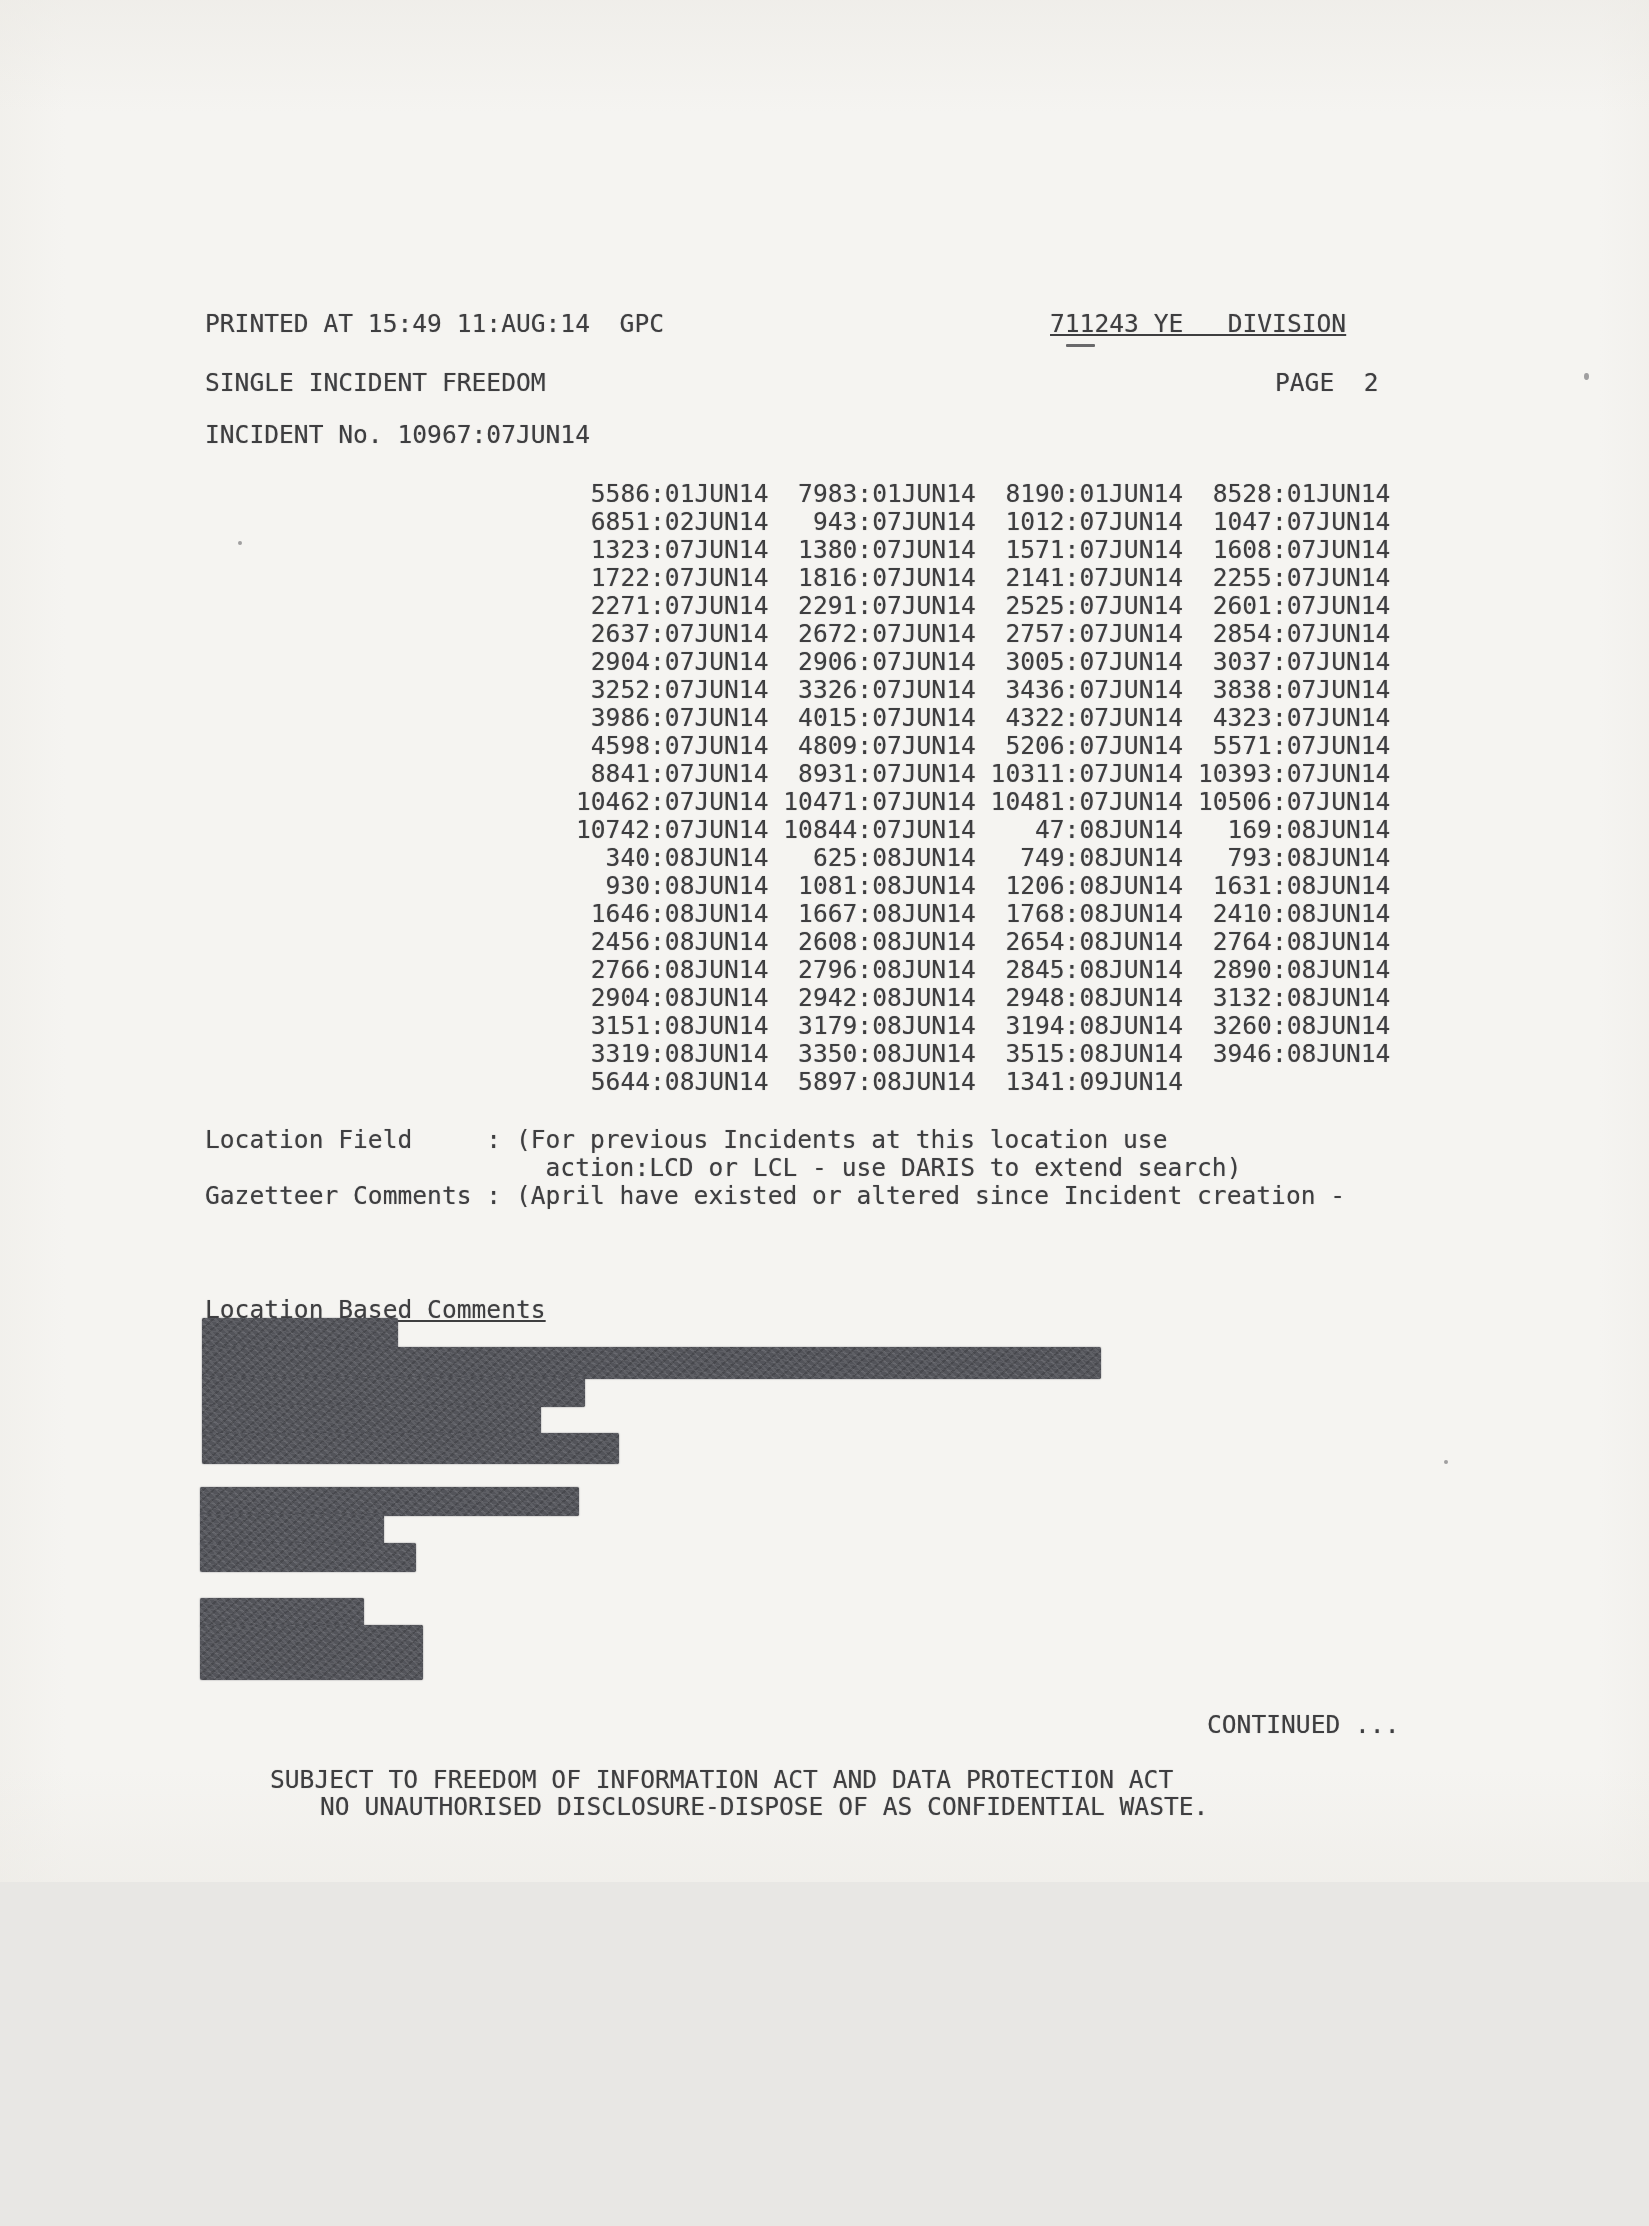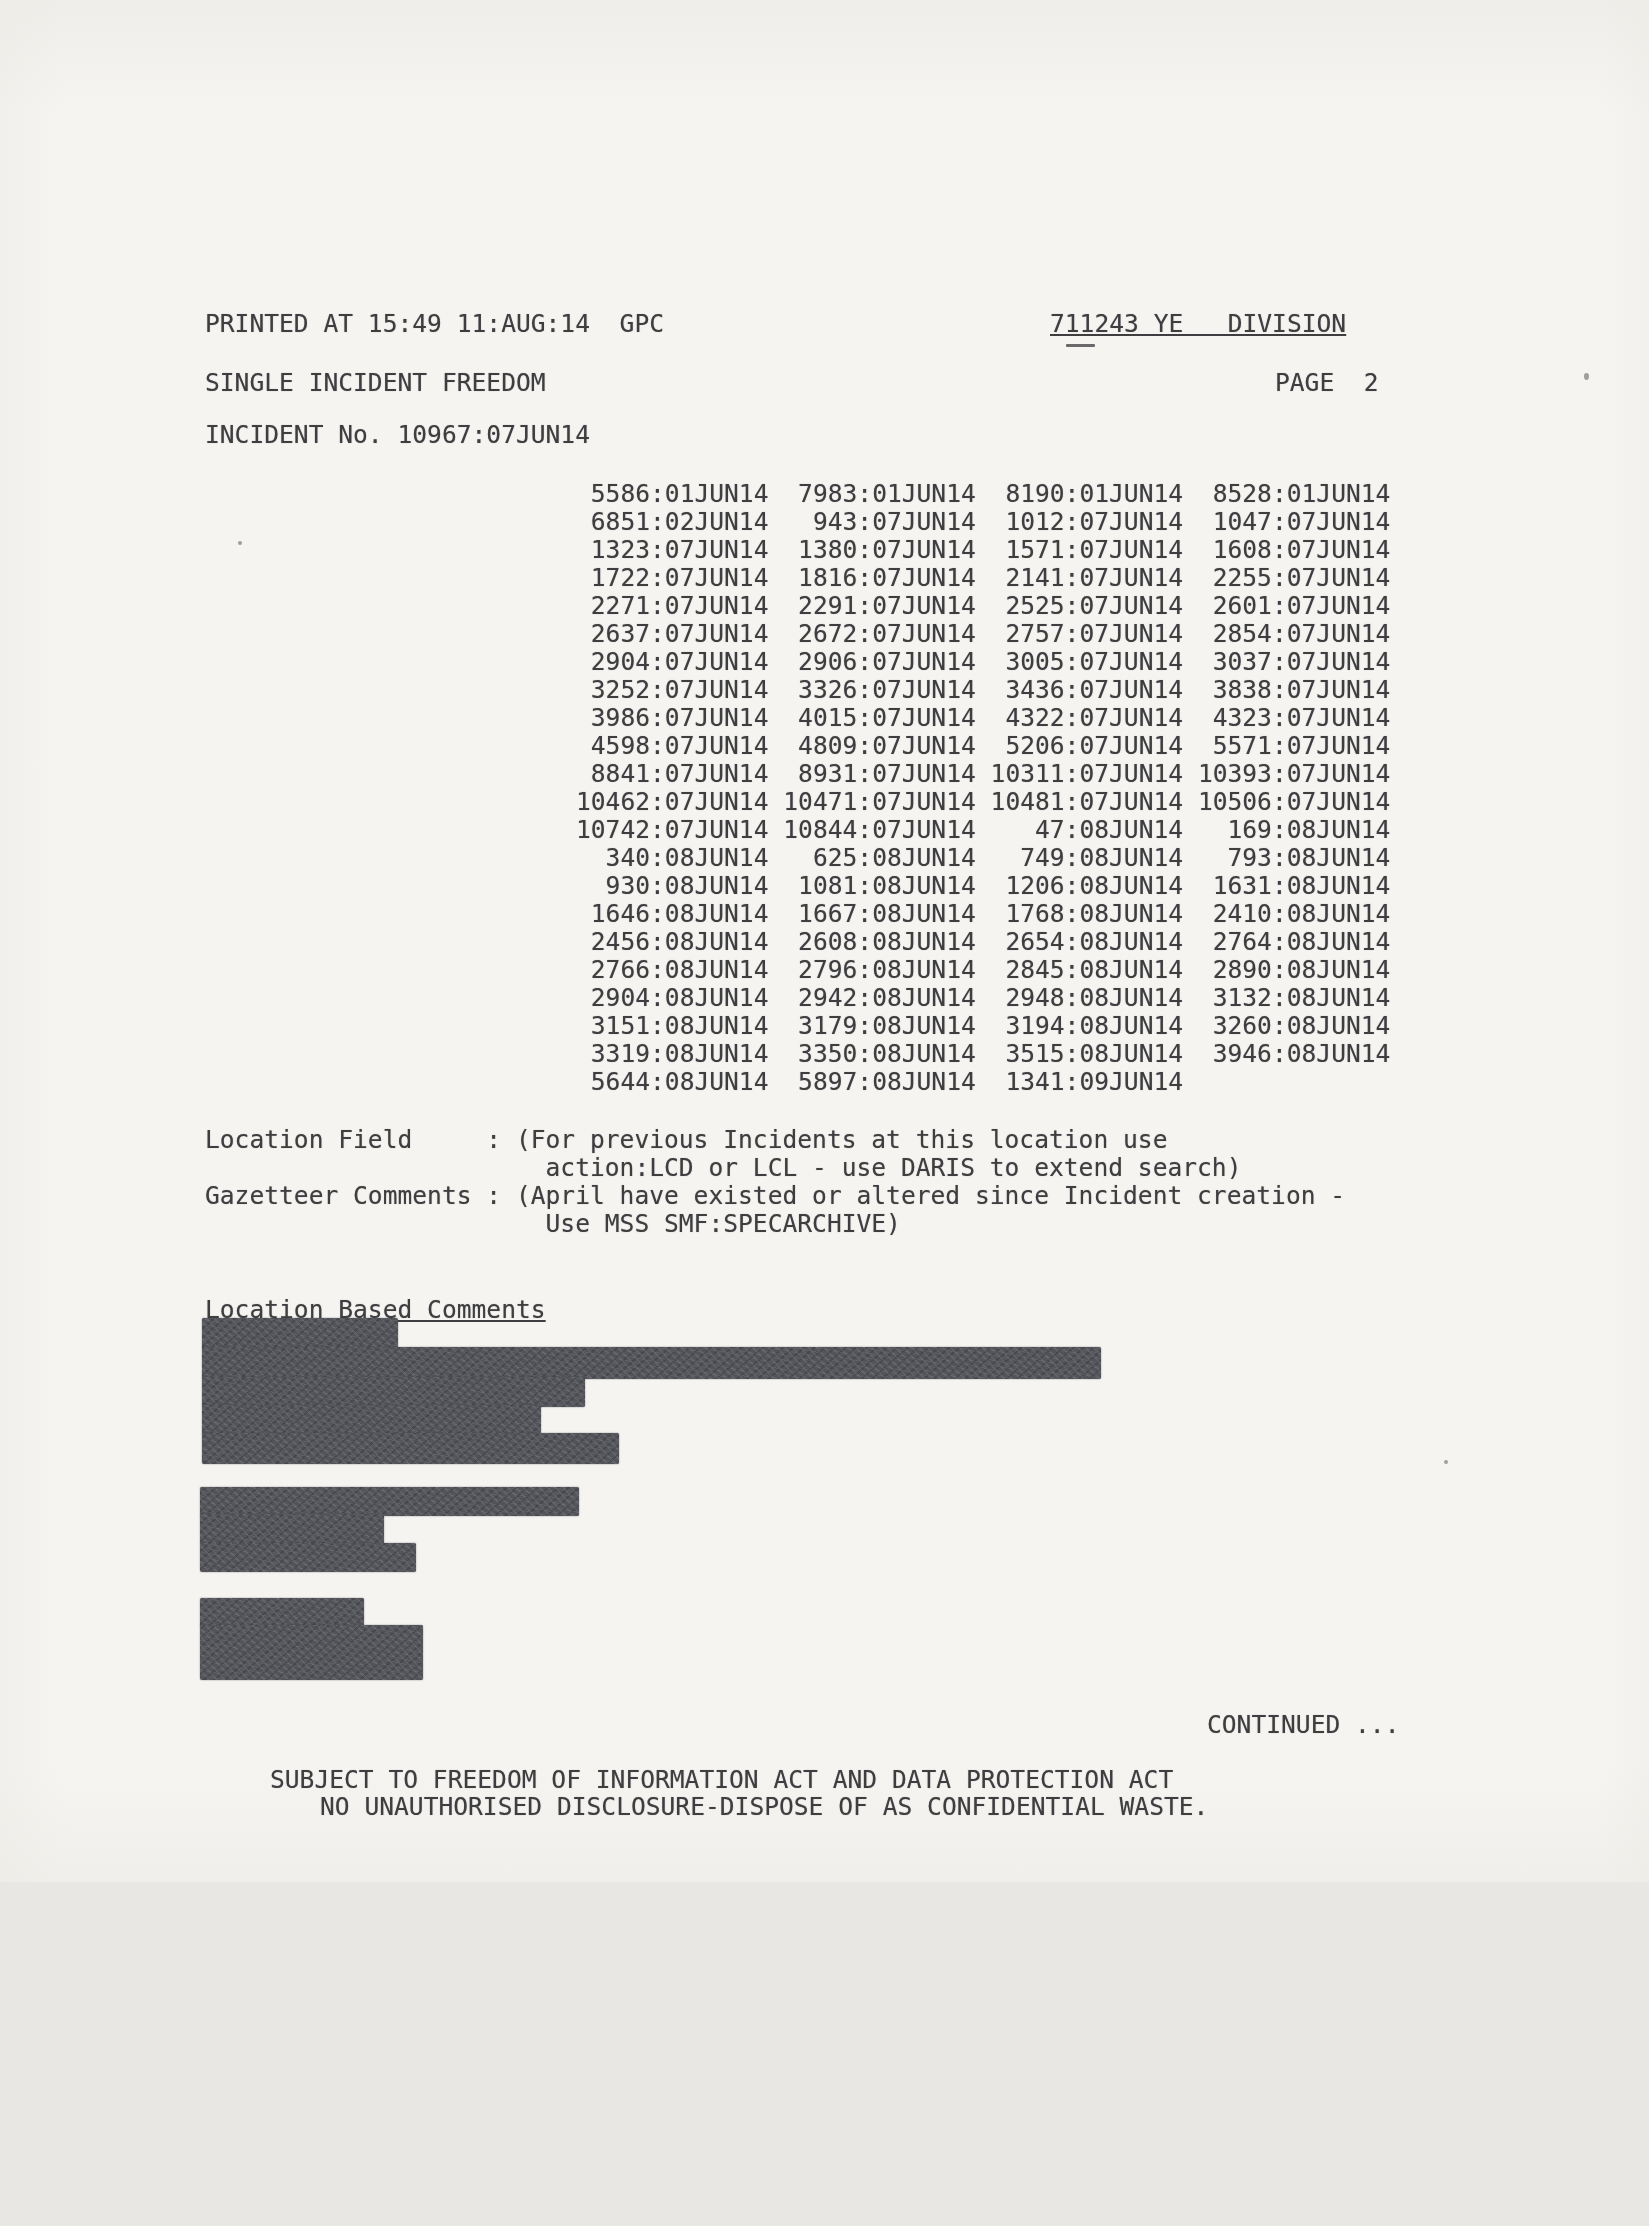--- a/index.html
+++ b/index.html
@@ -41,21 +41,21 @@
   <div class="line" style="left:1050px;top:310px;text-decoration:underline;">711243 YE   DIVISION</div>
   <div class="artifact-underline" style="left:1066px;top:344px;width:29px;"></div>
 
   <div class="line" style="left:205px;top:369px;">SINGLE INCIDENT FREEDOM</div>
   <div class="line" style="left:1275px;top:369px;">PAGE  2</div>
 
   <div class="line" style="left:205px;top:421px;">INCIDENT No. 10967:07JUN14</div>
 
   <div class="block" style="left:576px;top:480px;"><div> 5586:01JUN14  7983:01JUN14  8190:01JUN14  8528:01JUN14</div><div> 6851:02JUN14   943:07JUN14  1012:07JUN14  1047:07JUN14</div><div> 1323:07JUN14  1380:07JUN14  1571:07JUN14  1608:07JUN14</div><div> 1722:07JUN14  1816:07JUN14  2141:07JUN14  2255:07JUN14</div><div> 2271:07JUN14  2291:07JUN14  2525:07JUN14  2601:07JUN14</div><div> 2637:07JUN14  2672:07JUN14  2757:07JUN14  2854:07JUN14</div><div> 2904:07JUN14  2906:07JUN14  3005:07JUN14  3037:07JUN14</div><div> 3252:07JUN14  3326:07JUN14  3436:07JUN14  3838:07JUN14</div><div> 3986:07JUN14  4015:07JUN14  4322:07JUN14  4323:07JUN14</div><div> 4598:07JUN14  4809:07JUN14  5206:07JUN14  5571:07JUN14</div><div> 8841:07JUN14  8931:07JUN14 10311:07JUN14 10393:07JUN14</div><div>10462:07JUN14 10471:07JUN14 10481:07JUN14 10506:07JUN14</div><div>10742:07JUN14 10844:07JUN14    47:08JUN14   169:08JUN14</div><div>  340:08JUN14   625:08JUN14   749:08JUN14   793:08JUN14</div><div>  930:08JUN14  1081:08JUN14  1206:08JUN14  1631:08JUN14</div><div> 1646:08JUN14  1667:08JUN14  1768:08JUN14  2410:08JUN14</div><div> 2456:08JUN14  2608:08JUN14  2654:08JUN14  2764:08JUN14</div><div> 2766:08JUN14  2796:08JUN14  2845:08JUN14  2890:08JUN14</div><div> 2904:08JUN14  2942:08JUN14  2948:08JUN14  3132:08JUN14</div><div> 3151:08JUN14  3179:08JUN14  3194:08JUN14  3260:08JUN14</div><div> 3319:08JUN14  3350:08JUN14  3515:08JUN14  3946:08JUN14</div><div> 5644:08JUN14  5897:08JUN14  1341:09JUN14</div></div>
 
-  <div class="block" style="left:205px;top:1126px;"><div>Location Field     : (For previous Incidents at this location use</div><div>                       action:LCD or LCL - use DARIS to extend search)</div><div>Gazetteer Comments : (April have existed or altered since Incident creation -</div><div>                       Use MSS SMF:SPECARCHIVE)</div></div>
+  <div class="block" style="left:205px;top:1126px;"><div>Location Field     : (For previous Incidents at this location use</div><div>                       action:LCD or LCL - use DARIS to extend search)</div><div>Gazetteer Comments : (April have existed or altered since Incident creation -</div></div>
 
   <div class="line" style="left:205px;top:1296px;text-decoration:underline;">Location Based Comments</div>
 
   <div class="redact" style="left:202px;top:1318px;width:196px;height:31px;"></div>
   <div class="redact" style="left:202px;top:1347px;width:899px;height:32px;"></div>
   <div class="redact" style="left:202px;top:1377px;width:383px;height:30px;"></div>
   <div class="redact" style="left:202px;top:1405px;width:339px;height:30px;"></div>
   <div class="redact" style="left:202px;top:1433px;width:417px;height:31px;"></div>
 
   <div class="redact" style="left:200px;top:1487px;width:379px;height:29px;"></div>

